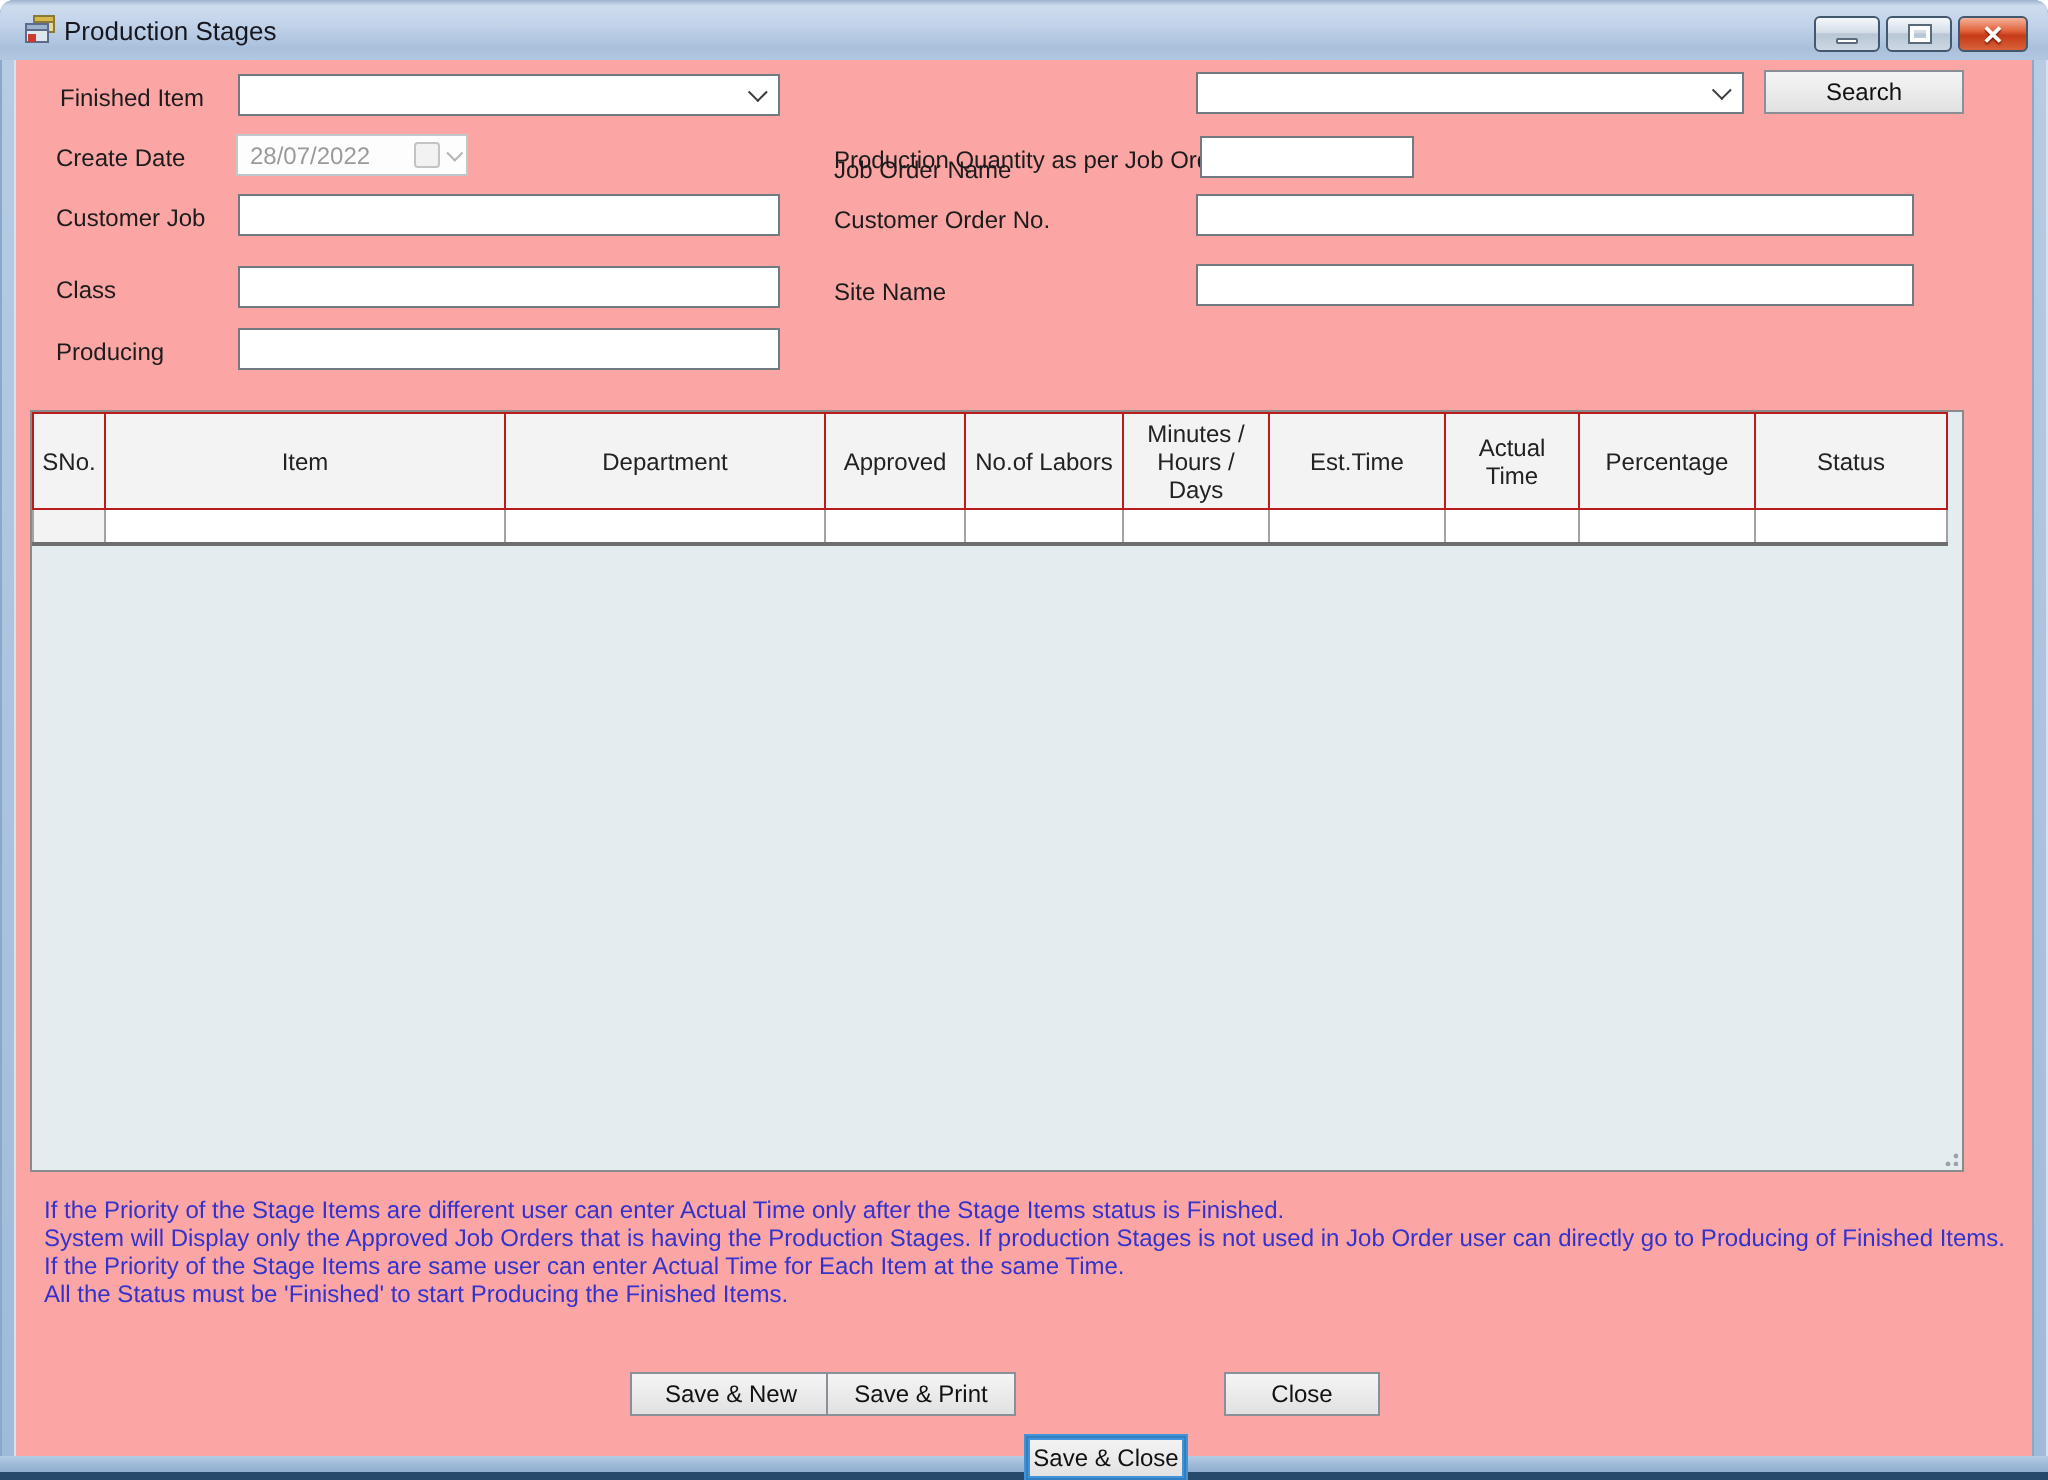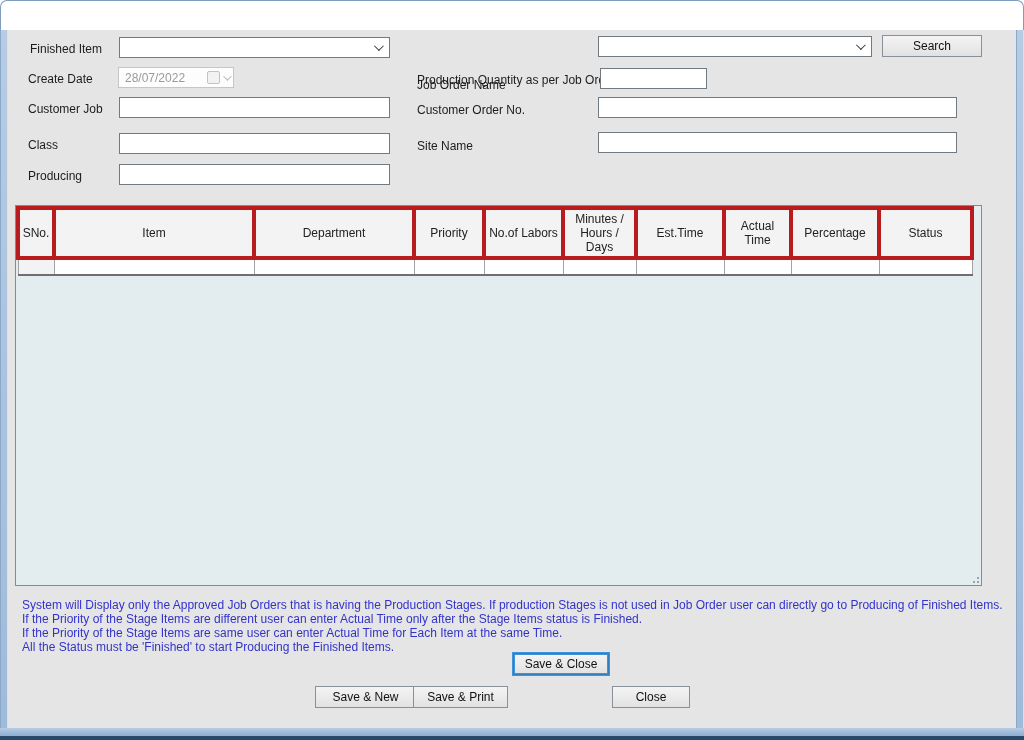--- a/index.html
+++ b/index.html
@@ -33,21 +33,21 @@
     background: linear-gradient(to bottom,#b7cbe4,#9fbbda);
     box-shadow: inset -1px 0 0 #d5e2f1, inset 1px 0 0 #8aa9c9;
   }
   .frame-left { left:0; } .frame-right { right:0; }
   .frame-bottom {
     position:absolute; left:0; bottom:0; width:1024px; height:12px;
     background: linear-gradient(#b6cce5,#9cb8d6 60%,#8fadd0);
     border-bottom:4px solid #27496a;
   }
   
-  .client { position:absolute; left:8px; top:30px; width:1008px; height:698px; background:#e5e5e5;padding-left:39px; }
+  .client { position:absolute; left:8px; top:30px; width:1008px; height:698px; background:#fca5a5;padding-left:39px; }
   .lbl { position:absolute; font-size:12px; color:#1c1c1c; white-space:nowrap; }
   .tbox, .combo, .datebox {
     position:absolute; background:#ffffff; border:1px solid #707a80; height:21px;
   }
   .combo { display:flex; align-items:center; justify-content:flex-end; padding-right:8px; }
   .chev { width:7px; height:7px; border-right:1.5px solid #3c3c3c; border-bottom:1.5px solid #3c3c3c; transform:rotate(45deg) translateY(-2px); }
   .datebox { background:#fdfdfd; border:1px solid #c0c8cd; color:#9a9a9a; font-size:12px;
              display:flex; align-items:center; padding-left:6px; }
   .date-tools { position:absolute; right:4px; top:3px; display:flex; align-items:center; gap:3px; }
   .cal-icon { width:13px; height:13px; background:#f2f2f2; border:1px solid #c3c3c3; border-radius:2px; }
@@ -57,39 +57,60 @@
     background: linear-gradient(#f4f4f4,#e9e9e9 60%,#e1e1e1);
     border:1px solid #8a9097; display:flex; align-items:center; justify-content:center;
     font-family:"Liberation Sans", sans-serif;
   }
   .btn.focused { border:1px solid #2f7fc1; box-shadow:0 0 0 1px #3f93d6 inset, 0 0 0 1px #3f93d6; }
   
   .grid { position:absolute; left:7px; top:175px; width:967px; height:381px;
           background:#e3edf0; border:1px solid #8a8a8a; }
   .grid table { border-collapse:collapse; table-layout:fixed; width:958px; }
   .grid th {
-    background:#f3f3f3; border:4px solid #b91c1c; height:48px;
+    background:#f3f3f3; border:1px solid #b91c1c; height:48px;
     font-size:12px; font-weight:normal; color:#222; text-align:center; padding:2px;
   }
   .grid td { background:#ffffff; border:1px solid #a3a3a3; height:17px; }
   .grid td.rowhead { background:#f3f3f3; }
   .grid table { border:1px solid #6f6f6f; border-bottom:2px solid #6f6f6f; }
   .grip { position:absolute; right:2px; bottom:2px; width:8px; height:8px;
           background:
            radial-gradient(circle at 7px 7px,#9aa4a8 1px, transparent 1.4px),
            radial-gradient(circle at 7px 3px,#9aa4a8 1px, transparent 1.4px),
            radial-gradient(circle at 3px 7px,#9aa4a8 1px, transparent 1.4px); }
   
   .notes { position:absolute; left:14px; top:568px; width:986px; font-size:12px; line-height:14px; color:#3333cc; }
 </style>
 </head>
 <body>
 
 <div class="window">
 
+  <div class="titlebar">
+    <svg class="app-icon" viewBox="0 0 16 16">
+      <rect x="5" y="1" width="10" height="8" fill="#e8d79a" stroke="#8a7a3a" stroke-width="1"></rect>
+      <rect x="5" y="1" width="10" height="3" fill="#d8b84a" stroke="#8a7a3a" stroke-width="1"></rect>
+      <rect x="1" y="5" width="11" height="9" fill="#dfe6ee" stroke="#5a6b8c" stroke-width="1"></rect>
+      <rect x="1" y="5" width="11" height="3" fill="#9db3cc" stroke="#5a6b8c" stroke-width="1"></rect>
+      <rect x="2" y="10" width="4" height="4" fill="#cc3a2f"></rect>
+    </svg>
+    <span class="title-text">Production Stages</span>
+    <div class="win-controls">
+      <div class="winbtn">
+          <div class="glyph-min"></div>
+        </div>
+      <div class="winbtn">
+          <div class="glyph-max"></div>
+        </div>
+      <div class="winbtn close-btn">
+          <span class="glyph-close">✕</span>
+        </div>
+    </div>
+  </div>
 
   <div class="frame-left"></div>
   <div class="frame-right"></div>
   <div class="frame-bottom"></div>
 
   <div class="client">
 
     <span class="lbl" style="left:22px; top:12px;">Finished Item</span>
     <div class="combo" style="left:111px; top:7px; width:271px;">
       <span class="chev"></span>
@@ -140,21 +161,21 @@
             <col style="width:88px">
             <col style="width:67px">
           <col style="width:88px">
             <col>
         </colgroup>
         <tbody>
             <tr>
           <th>SNo.</th>
           <th>Item</th>
           <th>Department</th>
-          <th>Priority</th>
+          <th>Approved</th>
           <th>No.of Labors</th>
           <th>Minutes / Hours / Days</th>
           <th>Est.Time</th>
           <th>Actual Time</th>
           <th>Percentage</th>
           <th>Status</th>
         </tr>
         <tr>
           <td class="rowhead"></td>
           <td></td>
@@ -166,25 +187,25 @@
           <td></td>
           <td></td>
           <td></td>
         </tr>
       </tbody>
         </table>
       <div class="grip"></div>
     </div>
 
     <div class="notes">
+      <div>If the Priority of the Stage Items are different user can enter Actual Time only after the Stage Items status is Finished.</div>
       <div>System will Display only the Approved Job Orders that is having the Production Stages. If production Stages is not used in Job Order user can directly go to Producing of Finished Items.</div>
-      <div>If the Priority of the Stage Items are different user can enter Actual Time only after the Stage Items status is Finished.</div>
       <div>If the Priority of the Stage Items are same user can enter Actual Time for Each Item at the same Time.</div>
       <div>All the Status must be 'Finished' to start Producing the Finished Items.</div>
     </div>
 
     <button class="btn" style="left:307px; top:656px; width:101px;">Save &amp; New</button>
     <button class="btn" style="left:405px; top:656px; width:95px;">Save &amp; Print</button>
-    <button class="btn focused" style="left:505px; top:623px; width:96px;">Save &amp; Close</button>
+    <button class="btn focused" style="left:505px; top:688px; width:80px;">Save &amp; Close</button>
     <button class="btn" style="left:604px; top:656px; width:78px;">Close</button>
 
   </div>
 </div>
 
 </body></html>

